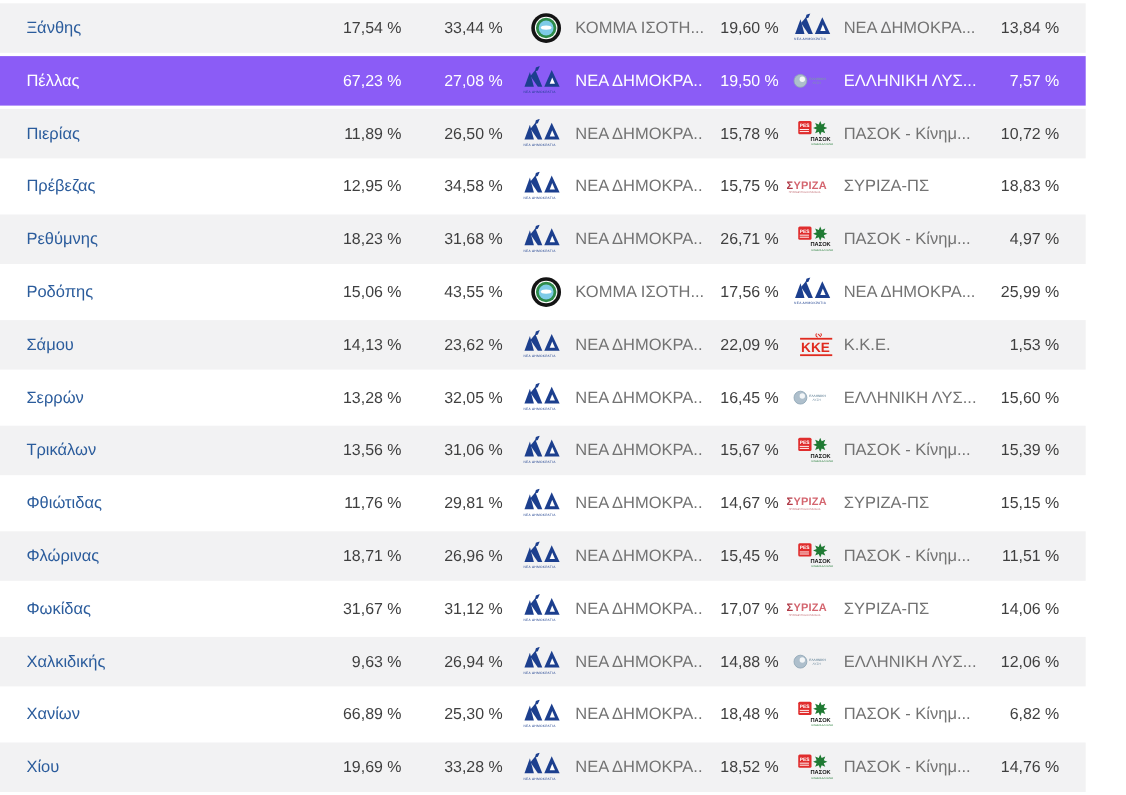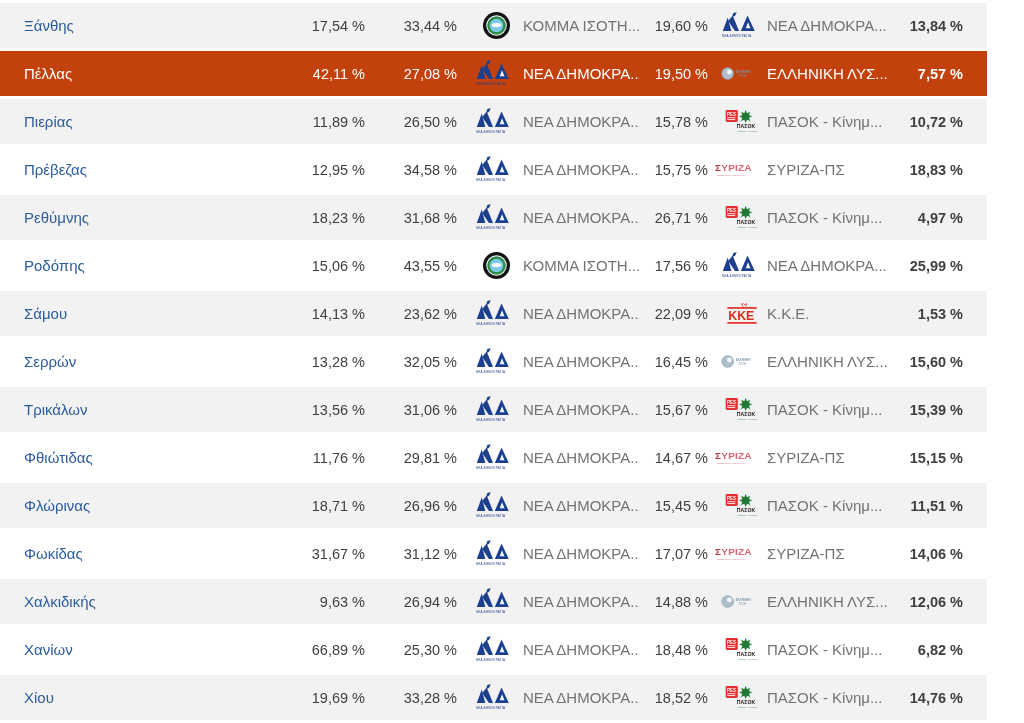--- a/index.html
+++ b/index.html
@@ -8,27 +8,27 @@
     font-family:"Liberation Sans", sans-serif;
   }
   .table { width:987px; padding-top:3px; }
   .row {
     display:grid;
     grid-template-columns:290px 75px 92px 60px 123px 68px 54px 143px 82px;
     height:45px; margin-bottom:3px; align-items:center;
   }
   .row.odd  { background:#f2f2f3; }
   .row.even { background:#ffffff; }
-  .row.selected { background:#c2410c; }
+  .row.selected { background:#8b5cf6; }
   .cell { overflow:hidden; white-space:nowrap; }
   .region {
     padding-left:24px; color:#2b5c9c; font-size:15px; cursor:pointer;
   }
   .pct { text-align:right; font-size:14.5px; color:#3f3f3f; }
-  .pct-last { padding-right:24px;font-weight:bold; }
+  .pct-last { padding-right:24px; }
   .party-name { font-size:15px; color:#737373; }
   .pn1 { padding-left:6px; }
   .pn2 { padding-left:5px; }
   .logo-cell { display:flex; justify-content:flex-end; align-items:flex-start; }
   .lc1 { padding-right:6px; }
   .lc2 { padding-right:5px; }
   .logo { display:inline-flex; line-height:0; }
   .row.selected .region,
   .row.selected .pct,
   .row.selected .party-name { color:#ffffff; }
@@ -67,21 +67,21 @@
             <polygon points="27.5,18 30,11.5 32.8,18" fill="#ffffff"></polygon>
             <text x="1" y="27.5" font-size="3.3" fill="#1c3f8e" letter-spacing="0.3" font-family="Liberation Sans, sans-serif">ΝΕΑ ΔΗΜΟΚΡΑΤΙΑ</text>
           </svg>
         </span>
       </div>
       <div class="cell party-name pn2">ΝΕΑ ΔΗΜΟΚΡΑ...</div>
       <div class="cell pct pct-last">13,84 %</div>
     </div>
     <div class="row selected">
       <div class="cell region">Πέλλας</div>
-      <div class="cell pct">42,11 %</div>
+      <div class="cell pct">67,23 %</div>
       <div class="cell pct">27,08 %</div>
       <div class="cell logo-cell lc1">
         <span class="logo">
           <svg viewBox="0 0 40 30" width="36" height="27">
             <g fill="#1c3f8e">
               <polygon points="2,21 7.5,6 11.5,21"></polygon>
               <polygon points="8,10 13,4 20,21 15.5,21"></polygon>
               <polygon points="13.5,1.5 17.5,0 15.5,4.5 12.5,5.5"></polygon>
               <polygon points="22,21 29.5,4 37.5,21"></polygon>
             </g>

